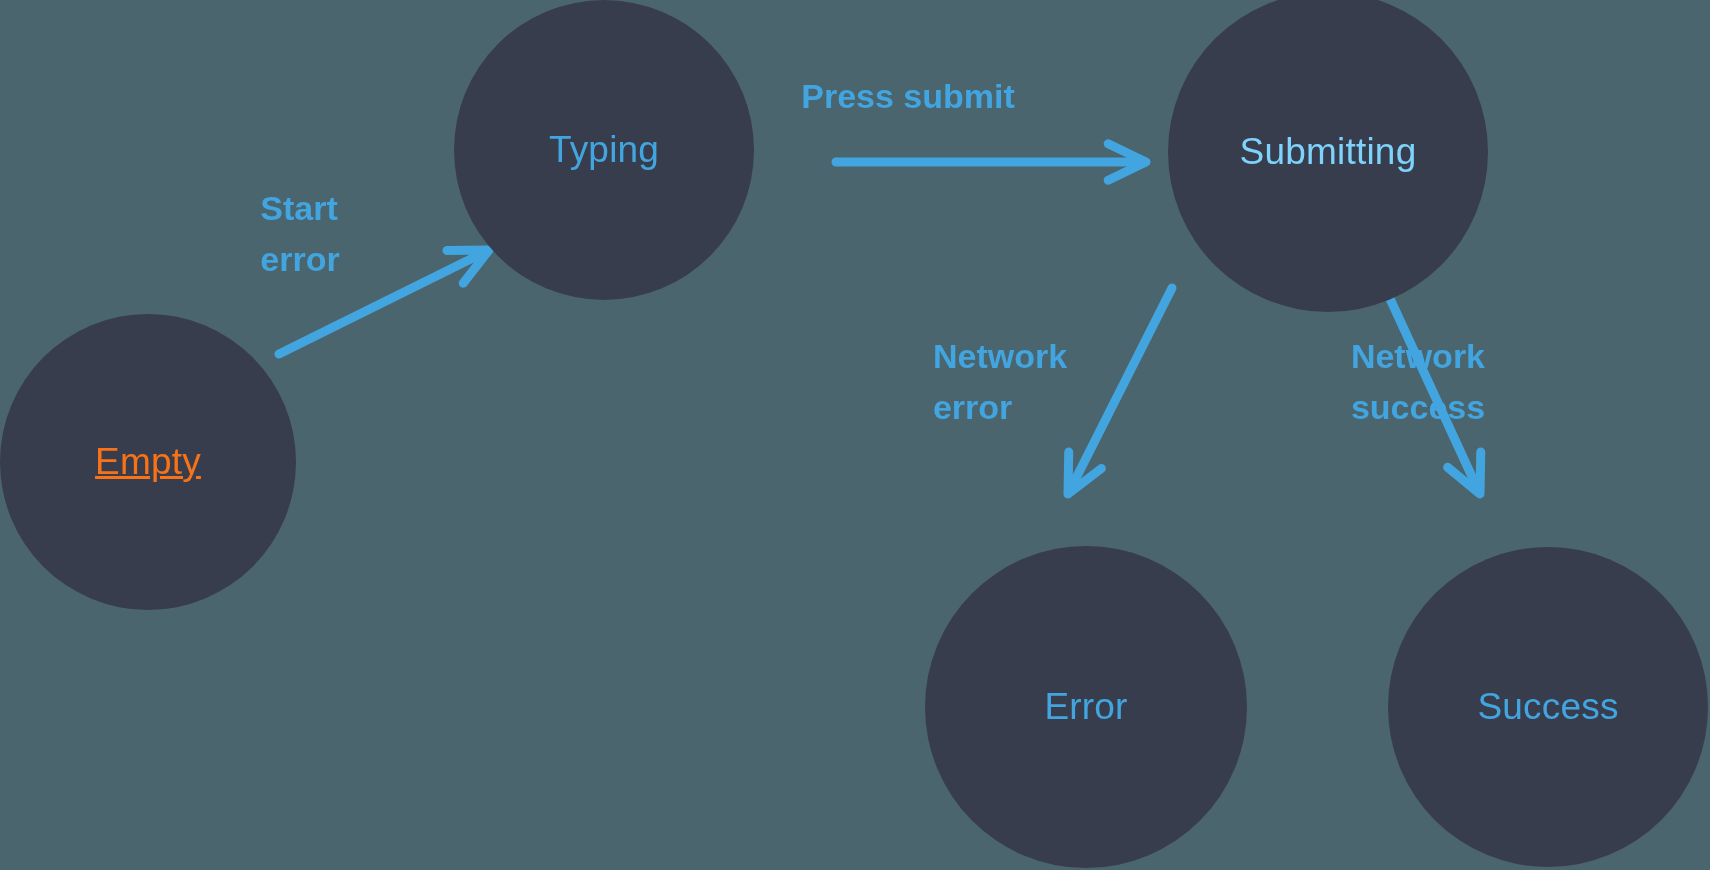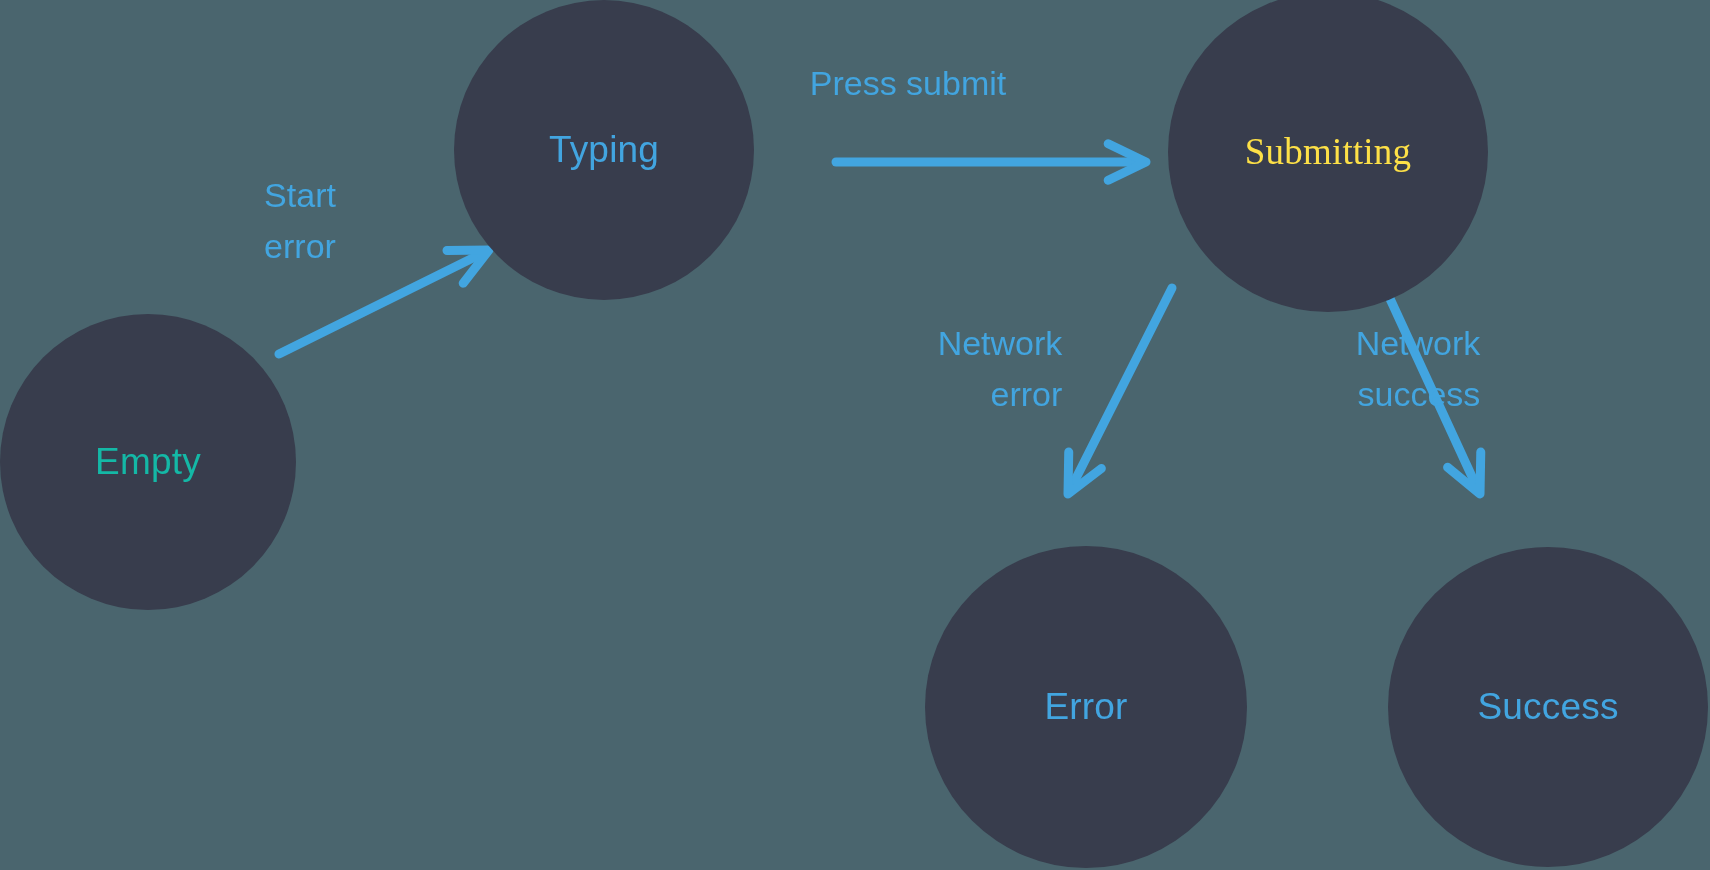--- a/index.html
+++ b/index.html
@@ -42,25 +42,26 @@
     letter-spacing: 0.2px;
     text-align: center;
     line-height: 1.15;
     white-space: nowrap;
     user-select: none;
   }
   .edge-label {
     position: absolute;
     color: #42a5e0;
     font-size: 34px;
-    font-weight: 400;
+    font-weight: 700;
     line-height: 1.5;
-    text-align: right;
+    text-align: left;
     white-space: pre-line;
     user-select: none;
+    margin-top: 13px;
   }
 </style>
 </head>
 <body>
 
 <div id="diagram-root" style="width: 1710px; height: 870px; background: rgb(74, 101, 110);">
 
   <svg id="diagram-svg" viewBox="0 0 1710 870" xmlns="http://www.w3.org/2000/svg">
     <g id="edges-group" fill="none" stroke="#42a5e0" stroke-width="9" stroke-linecap="round" stroke-linejoin="round">
         <line x1="279" y1="354" x2="485.41548965684643" y2="251.7751860747046"></line>
@@ -69,27 +70,27 @@
         <path d="M 1108.1812217011875 180.26855243267167 L 1146 162 L 1108.1812217011875 143.73144756732833"></path>
         <line x1="1172" y1="288" x2="1069.8027079291203" y2="490.4292516019346"></line>
         <path d="M 1068.7359517937448 452.00644841219923 L 1068 494 L 1101.3521539607127 468.47288057416364"></path>
         <line x1="1386" y1="290" x2="1478.32602621929" y2="490.367120731225"></line>
         <path d="M 1447.5812278265298 467.2975055329163 L 1480 494 L 1480.7649505281208 452.00696664100667"></path>
       </g>
   </svg>
 
   <div id="nodes-layer">
       <div class="state-node" style="left: 0px; top: 314px; width: 296px; height: 296px; background: rgb(56, 61, 77);">
-        <span class="state-label" style="color: #14b8a6;">Empty</span>
+        <span class="state-label" style="color: #f97316; text-decoration: underline;">Empty</span>
       </div>
       <div class="state-node" style="left: 454px; top: 0px; width: 300px; height: 300px; background: rgb(56, 61, 77);">
         <span class="state-label" style="color: rgb(66, 165, 224);">Typing</span>
       </div>
       <div class="state-node" style="left: 1168px; top: -8px; width: 320px; height: 320px; background: rgb(56, 61, 77);">
-        <span class="state-label" style="color: #fde047; font-family: Liberation Serif, serif;">Submitting</span>
+        <span class="state-label" style="color: #7dd3fc;">Submitting</span>
       </div>
       <div class="state-node" style="left: 925px; top: 546px; width: 322px; height: 322px; background: rgb(56, 61, 77);">
         <span class="state-label" style="color: rgb(66, 165, 224);">Error</span>
       </div>
       <div class="state-node" style="left: 1388px; top: 547px; width: 320px; height: 320px; background: rgb(56, 61, 77);">
         <span class="state-label" style="color: rgb(66, 165, 224);">Success</span>
       </div>
     </div>
   <div id="edge-labels-layer">
       <div class="edge-label" style="color: rgb(66, 165, 224); left: 300px; top: 170px; transform: translateX(-50%);">Start

